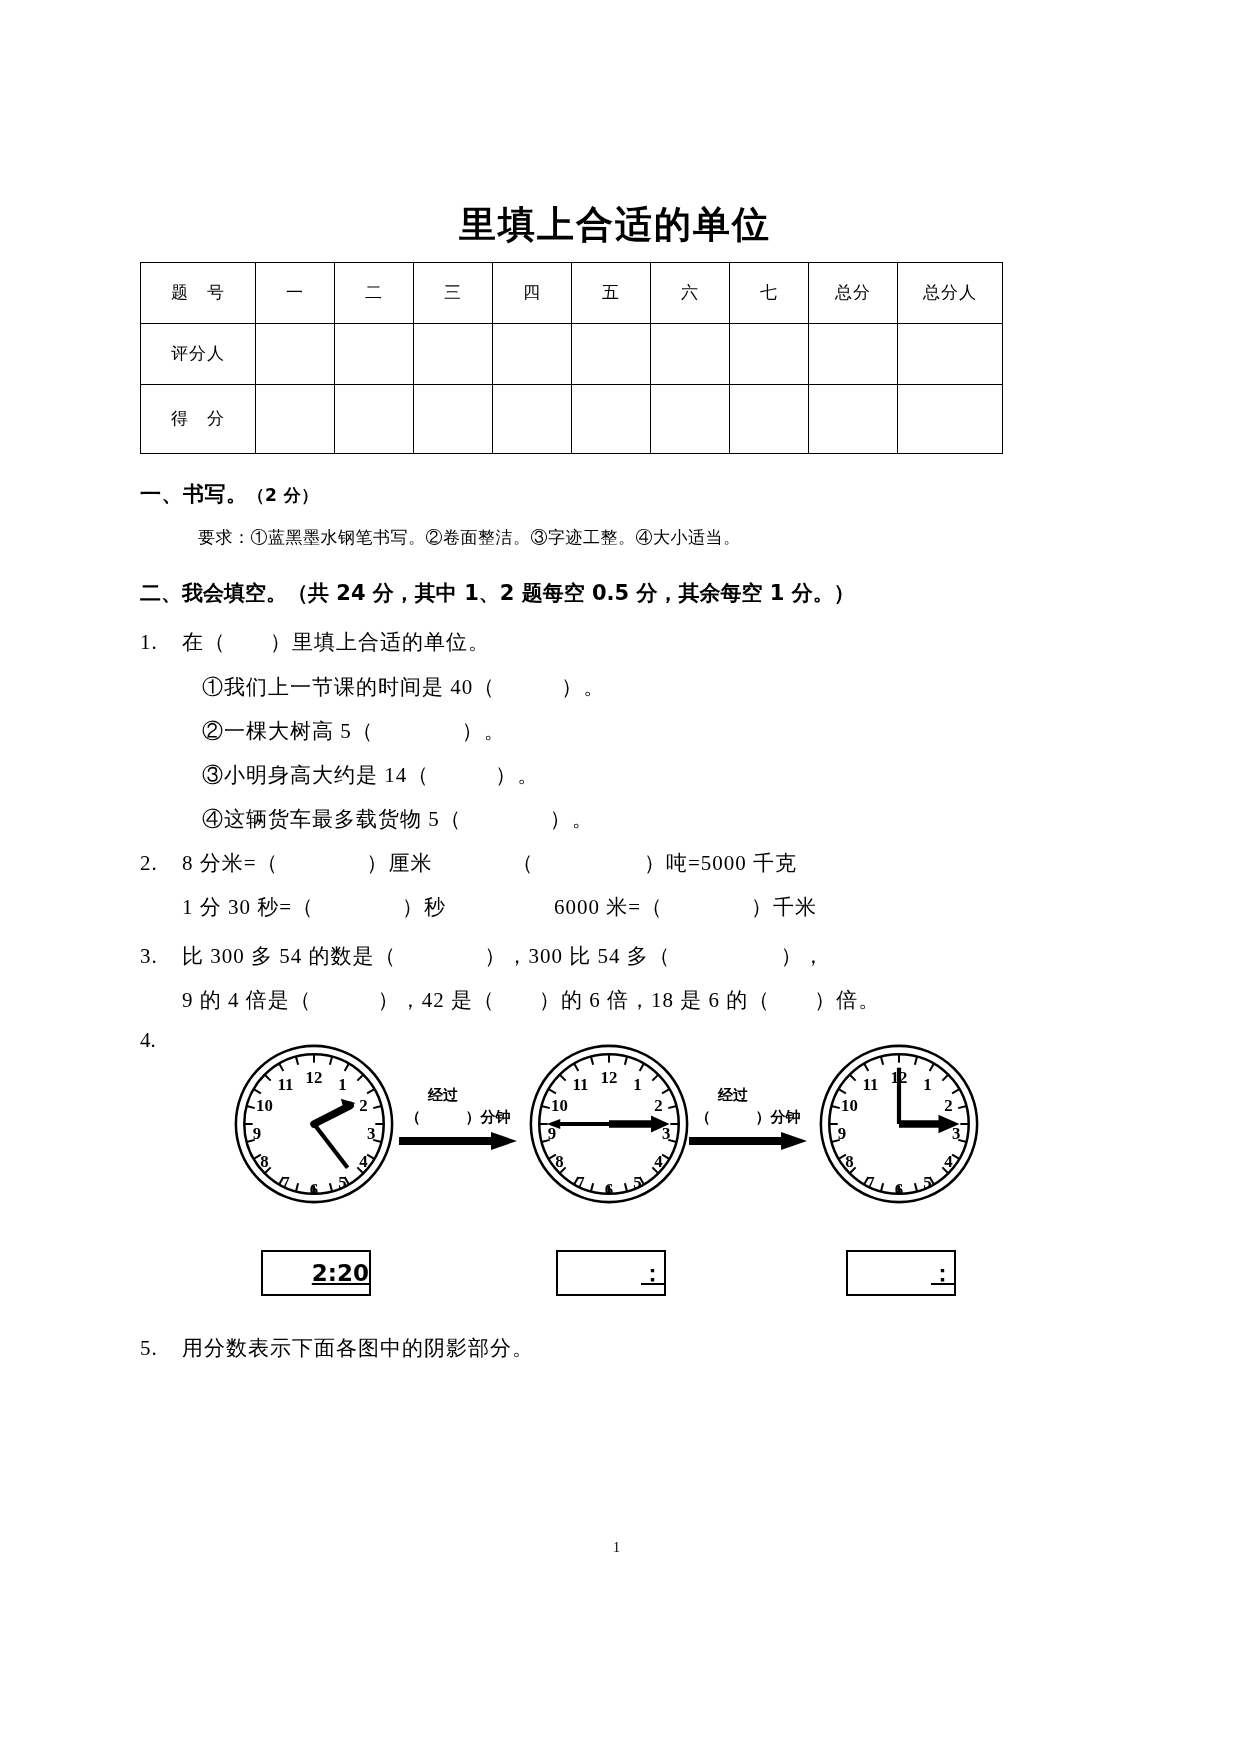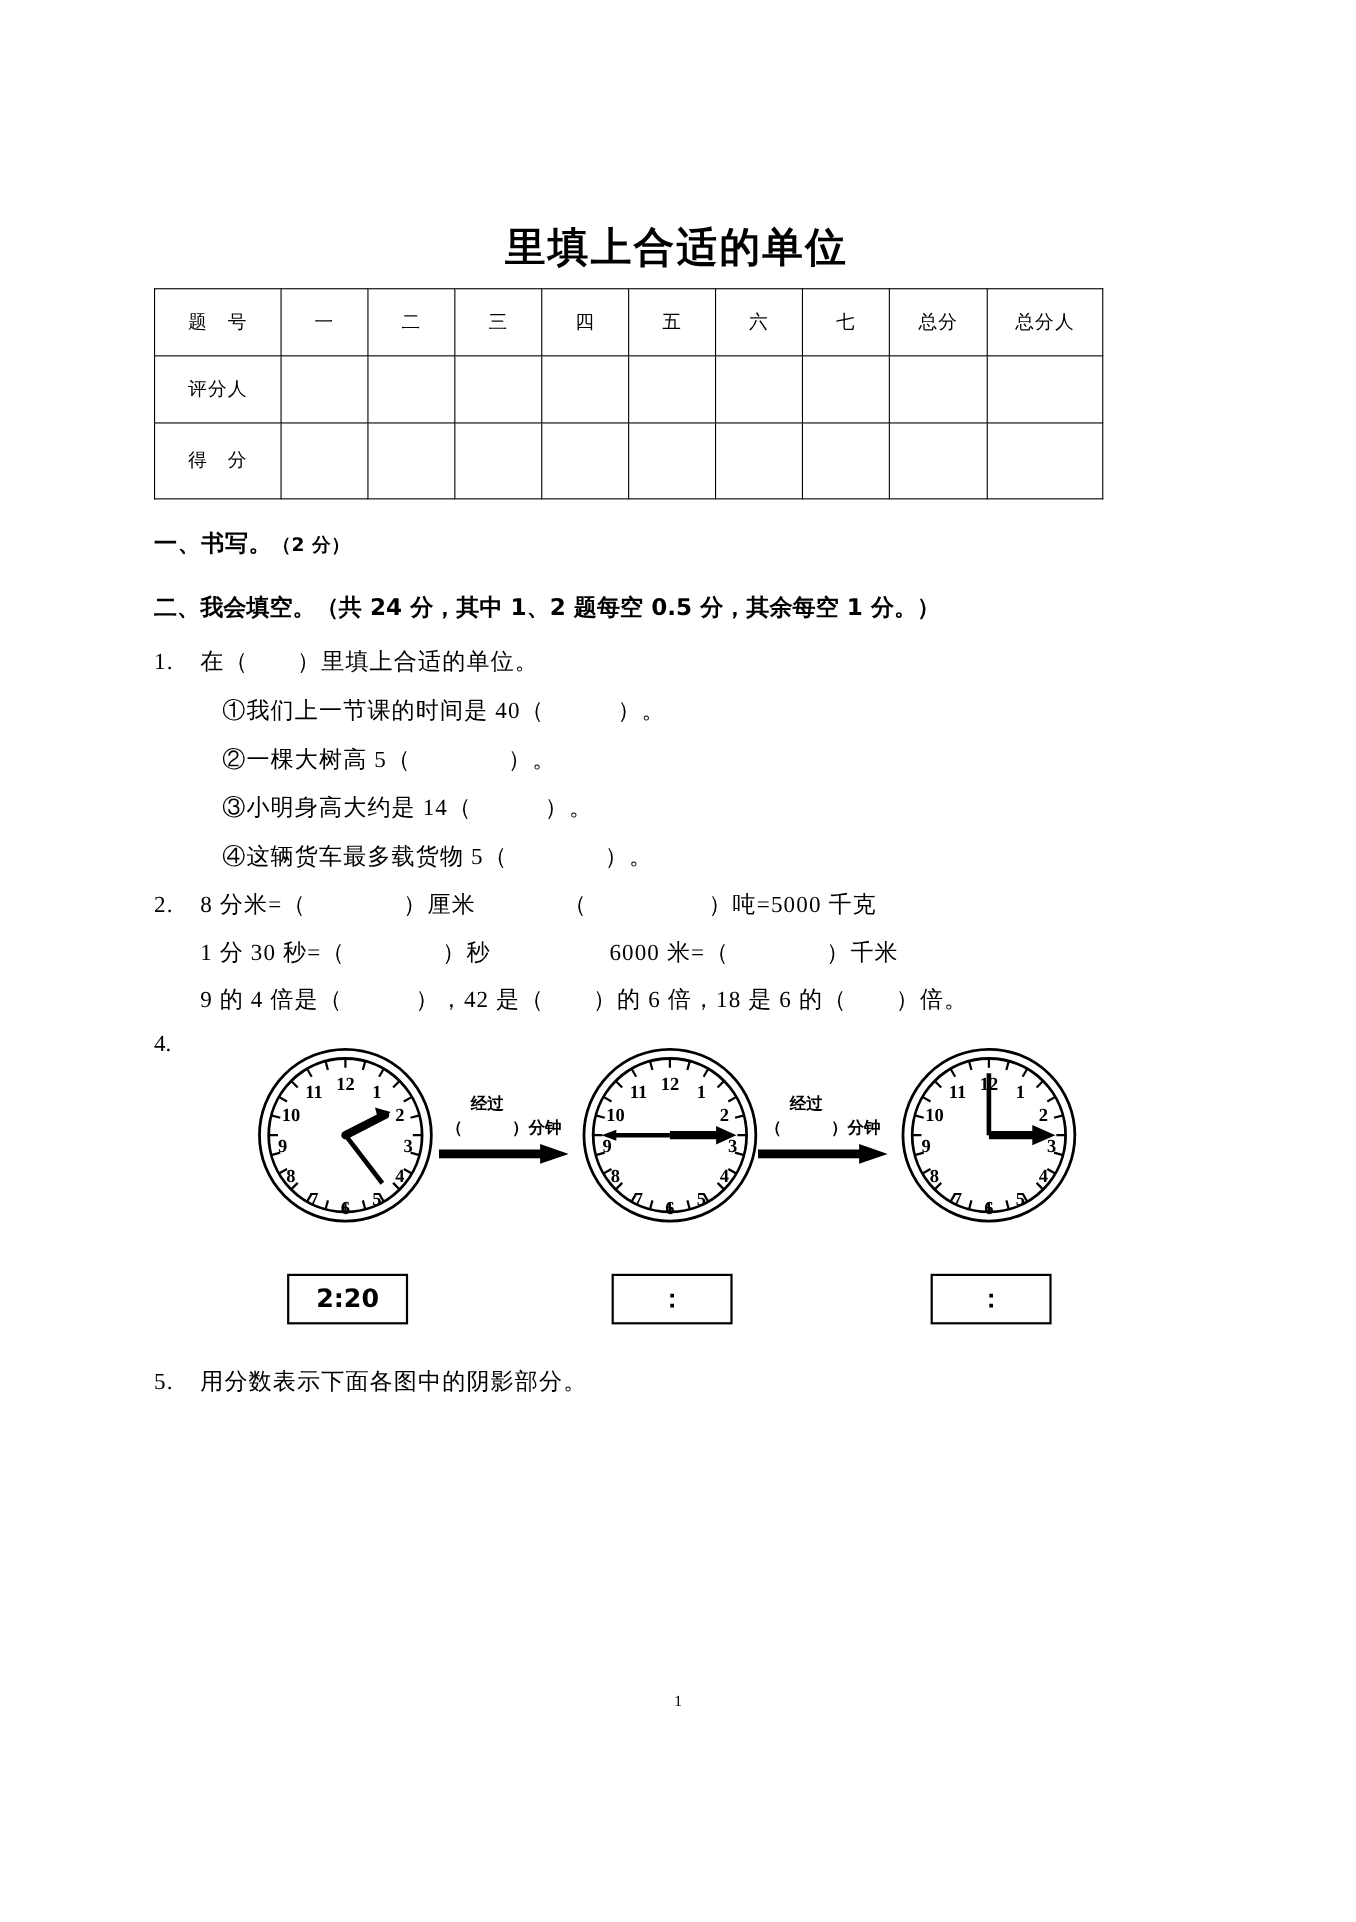--- a/index.html
+++ b/index.html
@@ -187,25 +187,26 @@
     left: 40px;
     top: 222px;
     width: 890px;
     height: 46px;
   }
   .ans-box {
     position: absolute;
     width: 106px;
     height: 42px;
     border: 2.2px solid #000;
-    text-align: center;
+    text-align: right;
     line-height: 42px;
     font-family: "DejaVu Sans", "Liberation Sans", sans-serif;
     font-weight: bold;
     font-size: 23px;
+    text-decoration: underline;
   }
   .ans-1 { left: 81px; }
   .ans-2 { left: 376px; }
   .ans-3 { left: 666px; }
 
   .q5 {
     font-size: 21px;
     margin-top: 6px;
     letter-spacing: 1px;
   }
@@ -264,38 +265,42 @@
         <td></td>
         <td></td>
         <td></td>
       </tr>
     </tbody>
       </table>
 
     <div class="sec-head">
       <span>一、书写。</span><span class="pts">（2 分）</span>
     </div>
+    <div class="req-line">要求：①蓝黑墨水钢笔书写。②卷面整洁。③字迹工整。④大小适当。</div>
 
     <div class="sec-head-2">二、我会填空。（共 24 分，其中 1、2 题每空 0.5 分，其余每空 1 分。）</div>
 
     <div class="q">
       <span class="q-num">1.</span><span>在（　　）里填上合适的单位。</span>
     </div>
     <div class="sub">①我们上一节课的时间是 40（　　　）。</div>
     <div class="sub">②一棵大树高 5（　　　　）。</div>
     <div class="sub">③小明身高大约是 14（　　　）。</div>
     <div class="sub">④这辆货车最多载货物 5（　　　　）。</div>
 
     <div class="q2-row">
       <span class="q-num">2.</span><span class="c1">8 分米=（　　　　）厘米</span><span>（　　　　　）吨=5000 千克</span>
     </div>
     <div class="q2-row">
       <span class="q-num"></span><span class="c1">1 分 30 秒=（　　　　）秒</span><span class="pad"></span><span>6000 米=（　　　　）千米</span>
     </div>
 
+    <div class="q">
+      <span class="q-num">3.</span><span>比 300 多 54 的数是（　　　　），300 比 54 多（　　　　　），</span>
+    </div>
     <div class="q-line2">9 的 4 倍是（　　　），42 是（　　）的 6 倍，18 是 6 的（　　）倍。</div>
 
     <div class="clock-block">
       <div class="clock-qnum">4.</div>
 
       <div class="clock-row">
 
         <div class="clock clock-1">
           <svg class="face" viewBox="0 0 200 200">
             <circle cx="100" cy="100" r="93" fill="none" stroke="#000" stroke-width="3"></circle>

